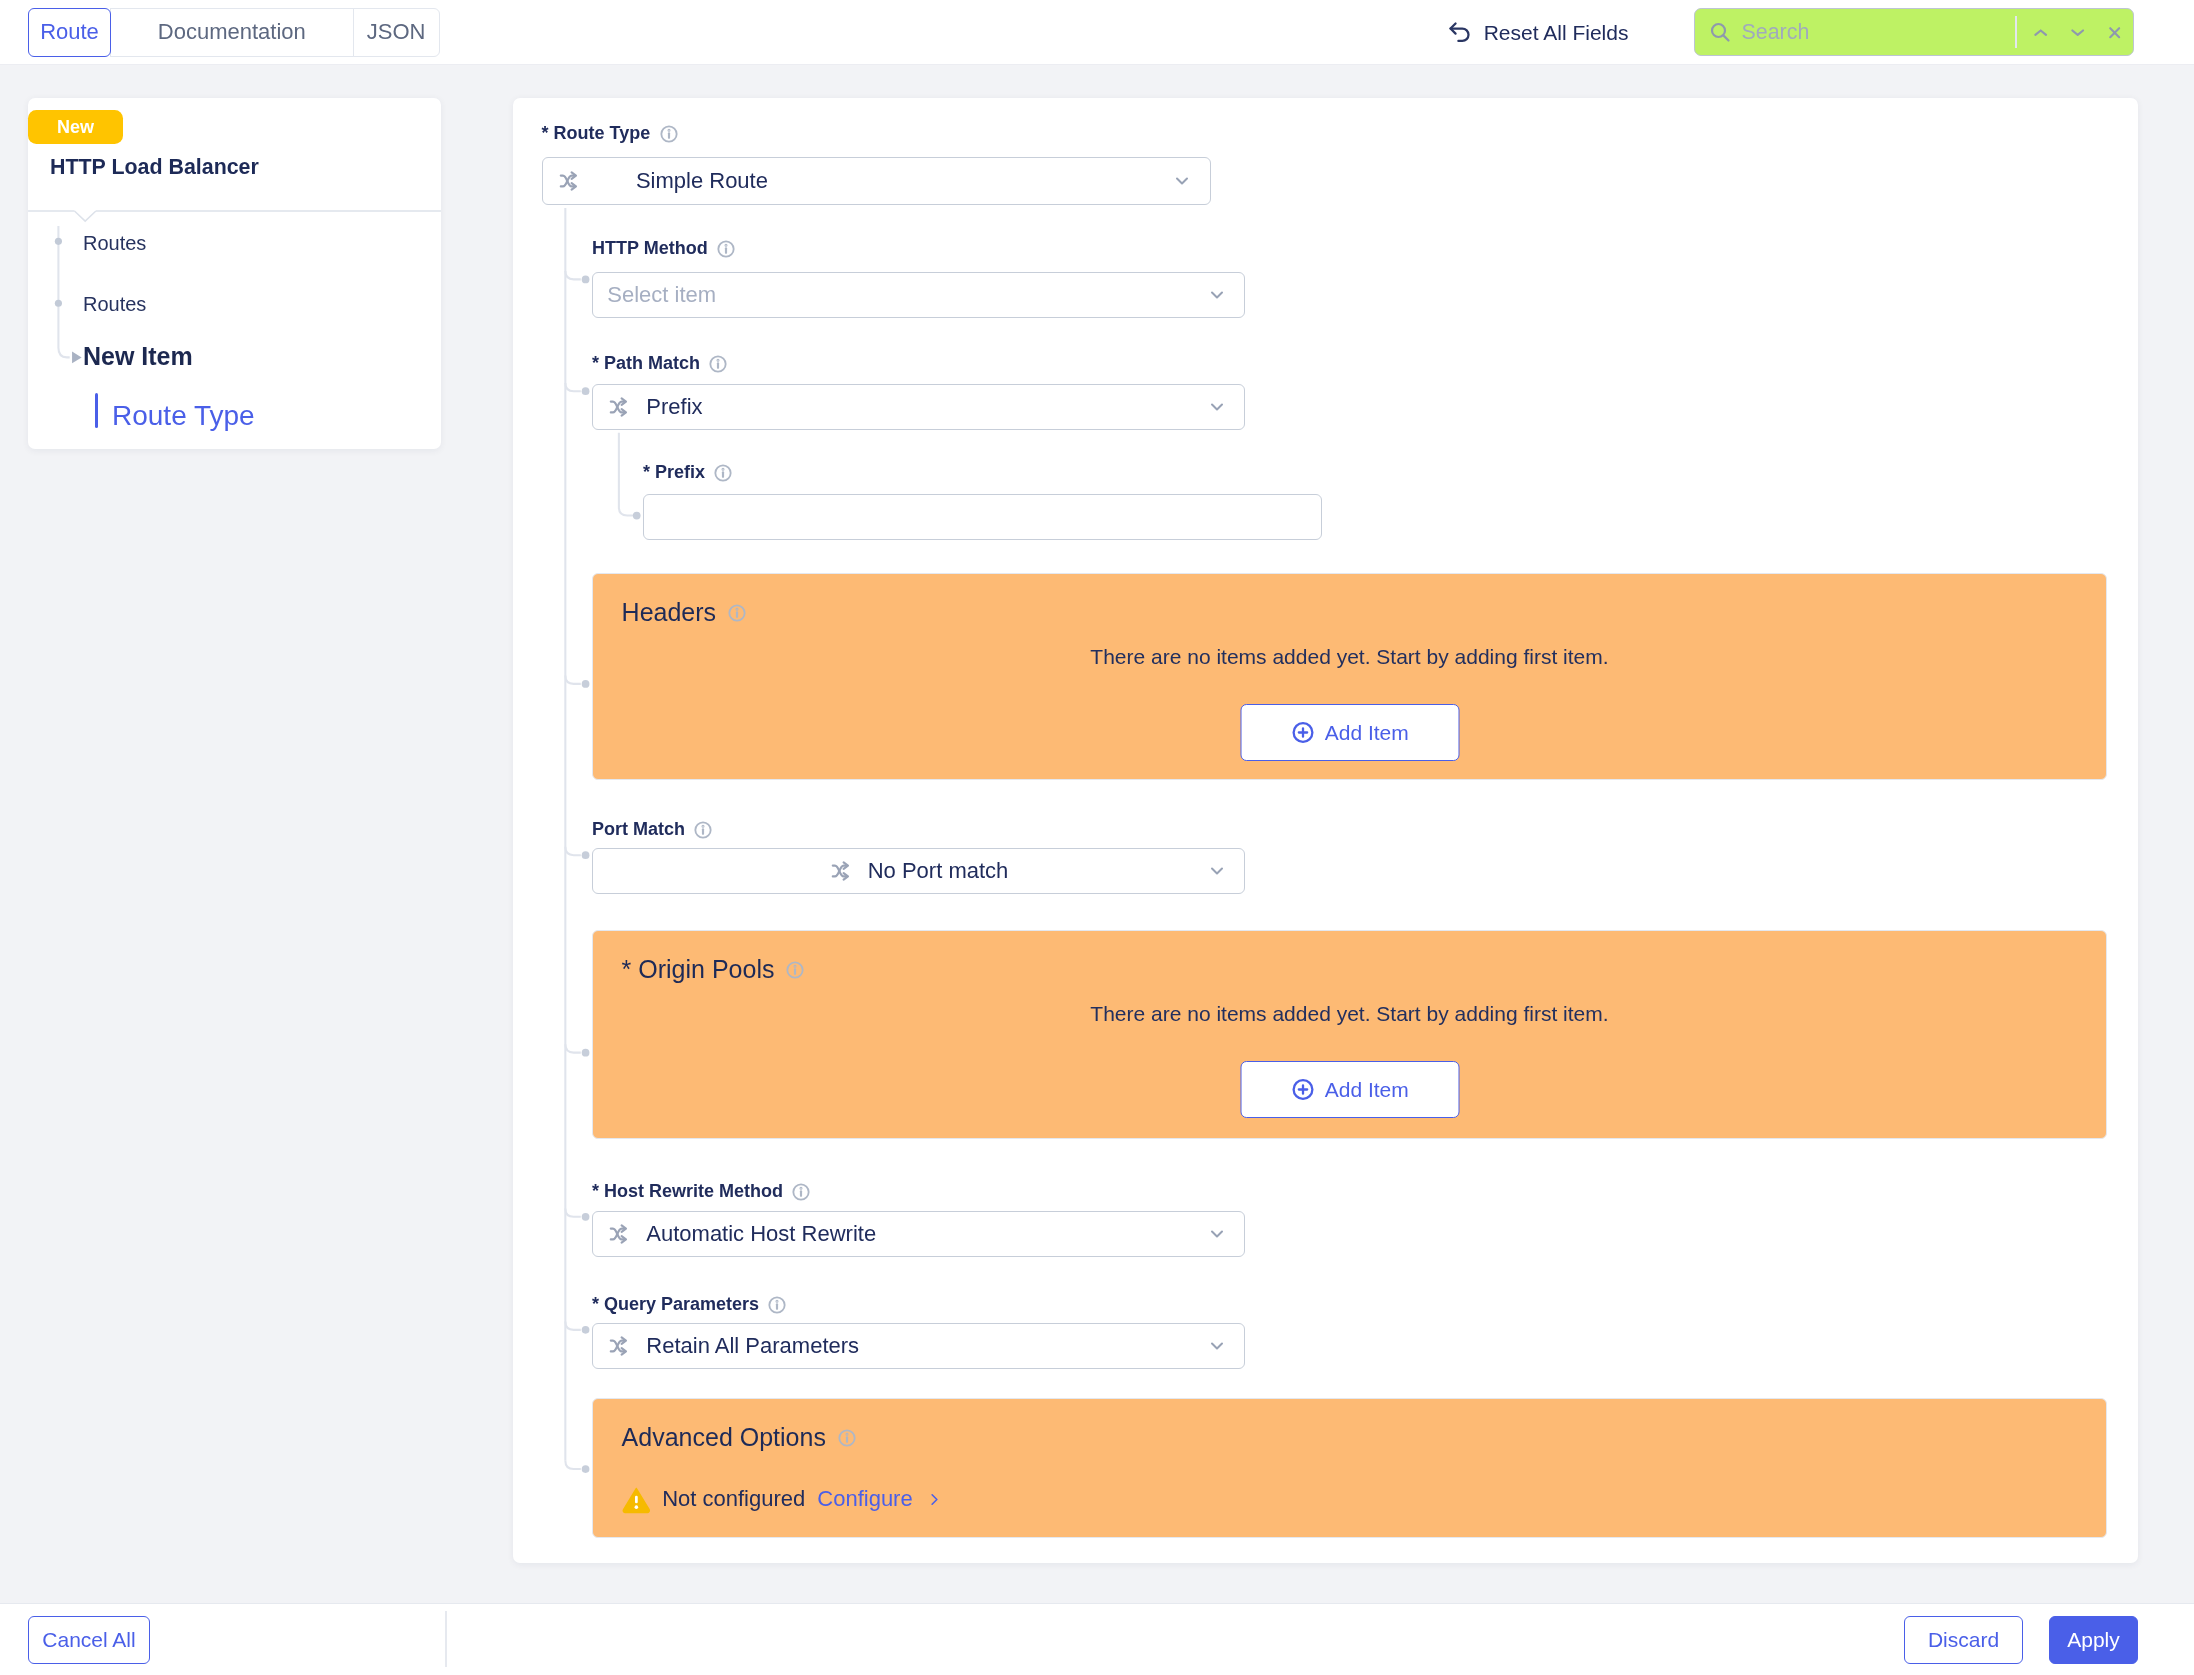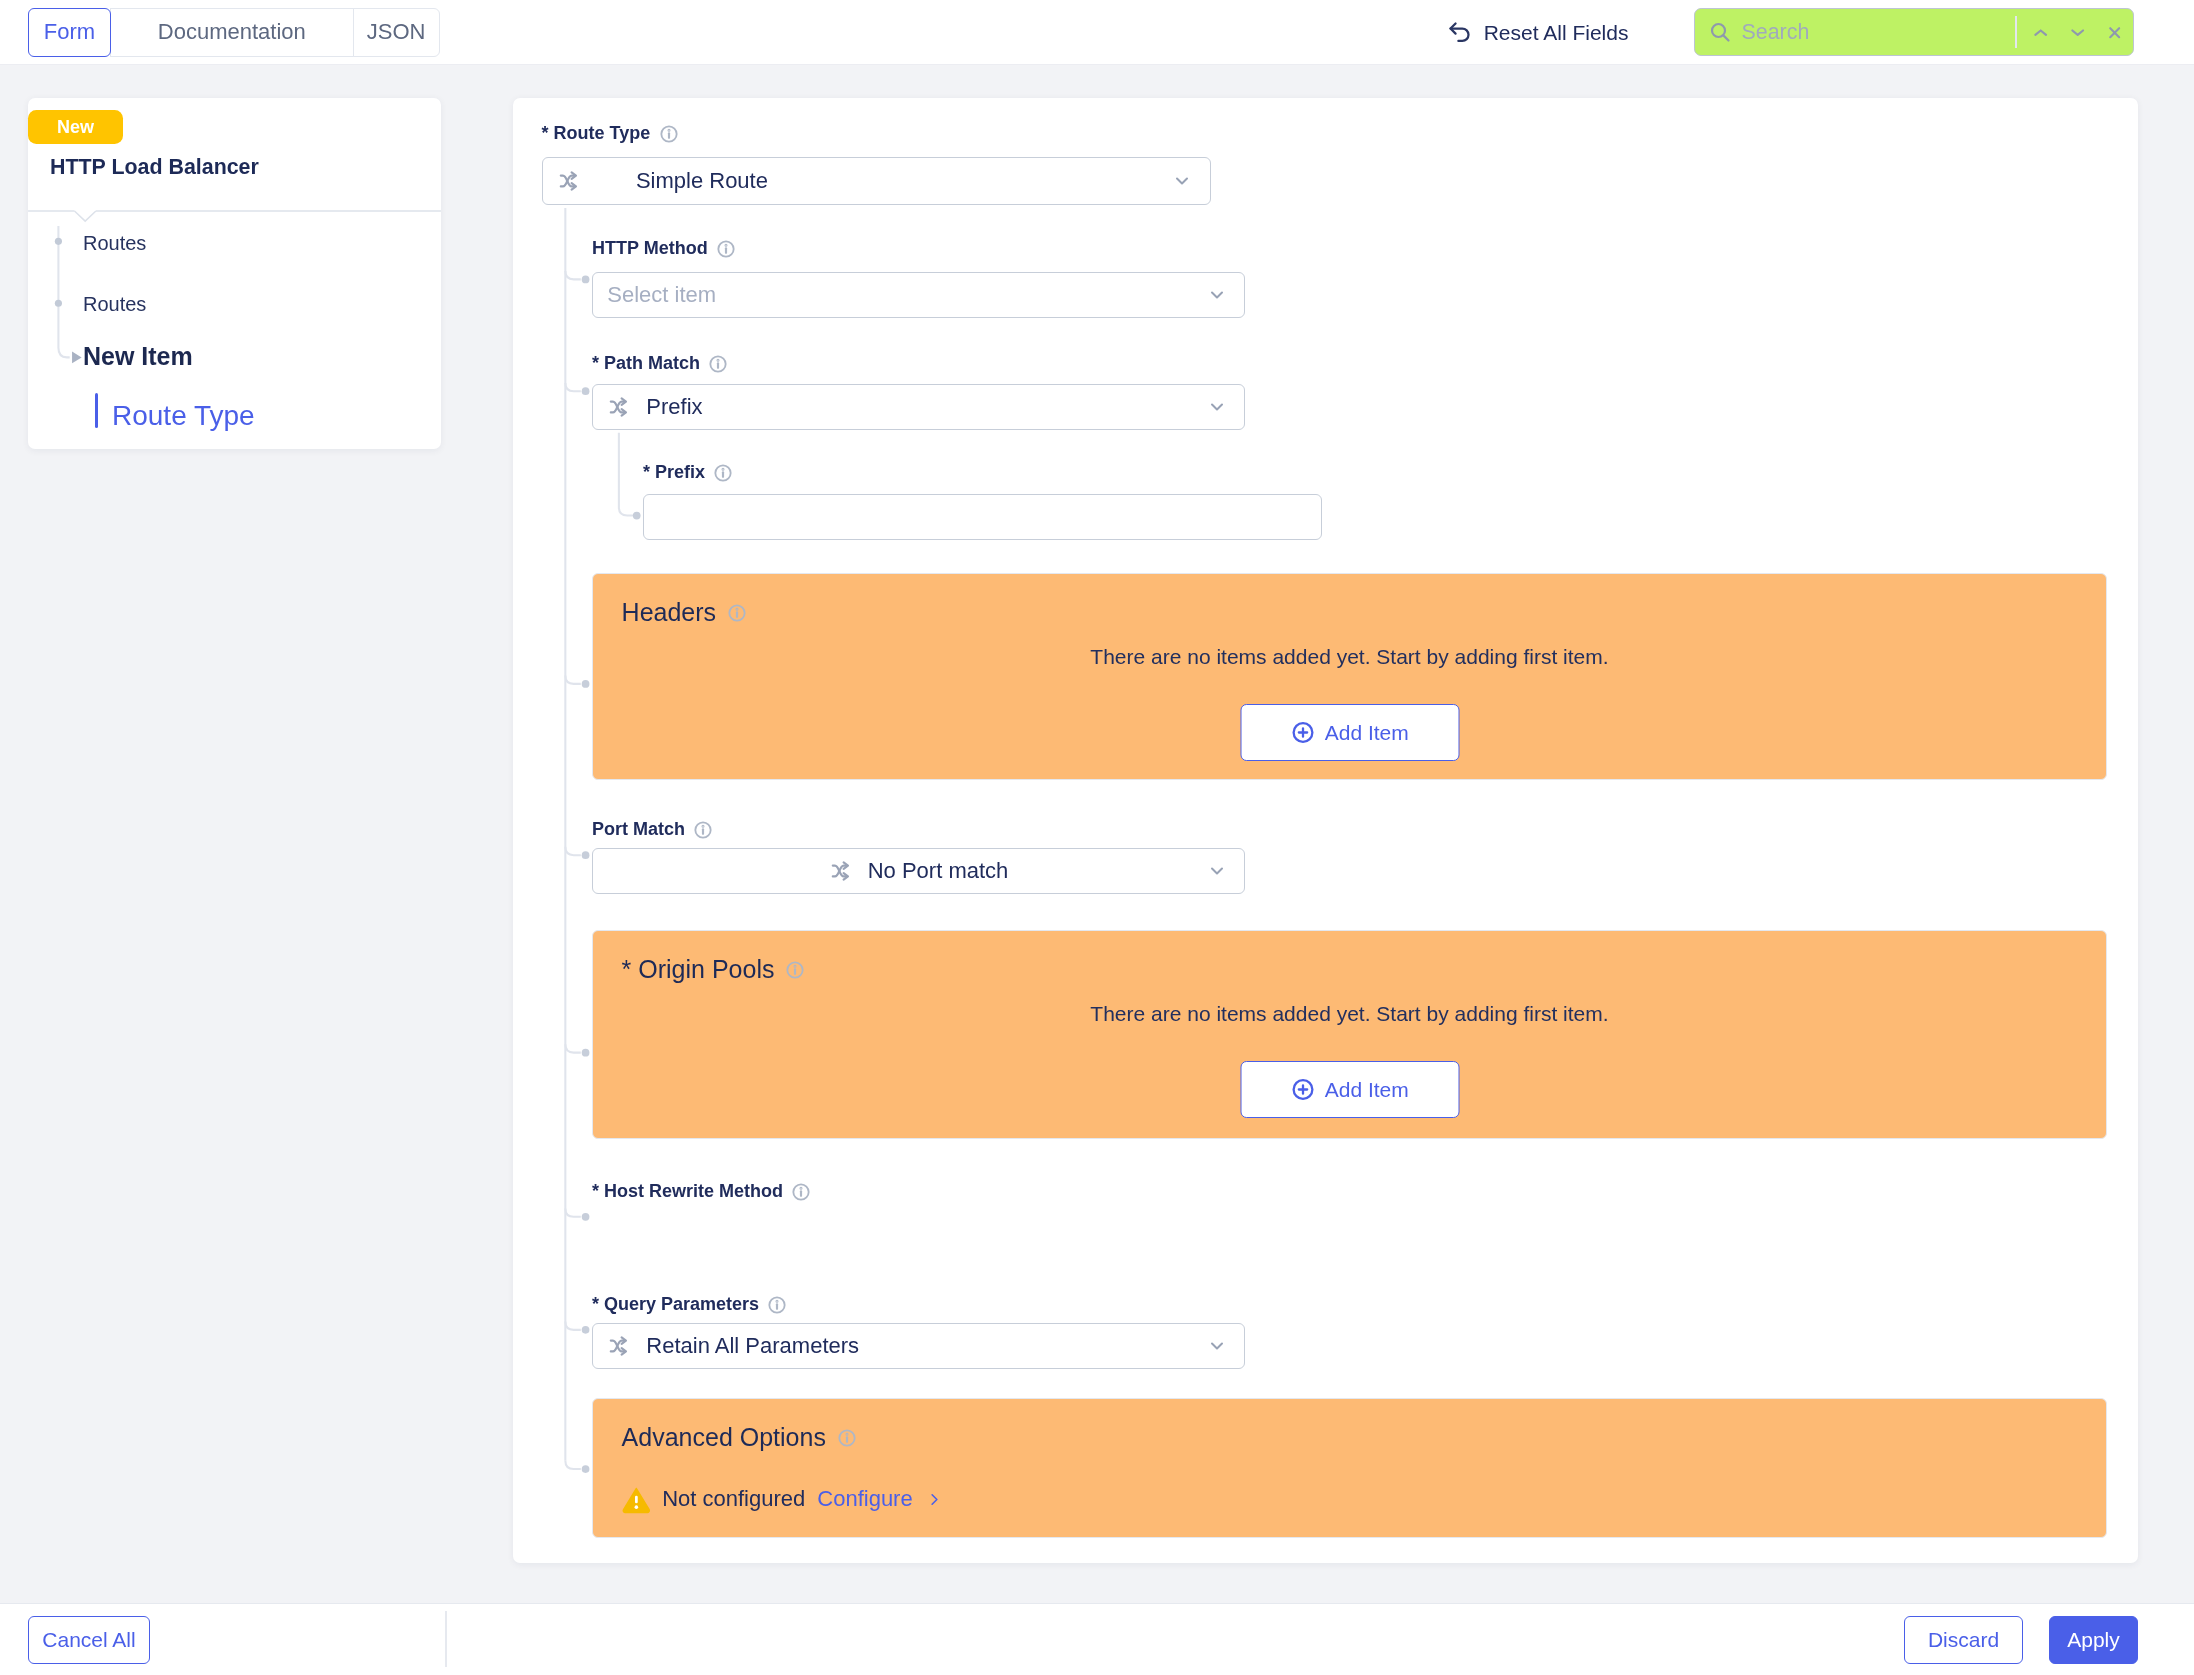--- a/index.html
+++ b/index.html
@@ -152,21 +152,21 @@
       <circle cx="12" cy="12" r="9" stroke-width="2.2"></circle>
       <path d="M12 8v8M8 12h8" stroke-width="2.2"></path>
     </symbol>
   </defs>
 </svg>
 
 <div class="page">
 
   <header class="topbar">
     <div class="tabs">
-      <div class="tab tab-form">Form</div>
+      <div class="tab tab-form">Route</div>
       <div class="tab tab-doc">Documentation</div>
       <div class="tab tab-json">JSON</div>
     </div>
 
     <div class="reset">
       <svg viewBox="0 0 46 46" width="27" height="27">
           <use class="ic" href="#sym-undo"></use>
         </svg>
       <span>Reset All Fields</span>
     </div>
@@ -340,20 +340,29 @@
         <span>Add Item</span>
       </div>
     </div>
 
     <div class="flabel" id="lb-host">
       <span>* Host Rewrite Method</span>
       <svg viewBox="0 0 34 34" width="20" height="20">
           <use class="ic" href="#sym-info"></use>
         </svg>
     </div>
+    <div class="select" id="dd-host">
+      <svg class="branch" viewBox="0 0 44 44" width="26" height="26">
+          <use class="ic" href="#sym-branch"></use>
+        </svg>
+      <span class="val">Automatic Host Rewrite</span>
+      <svg class="chev" viewBox="0 0 40 40" width="24" height="24">
+          <use class="ic" href="#sym-chevdown"></use>
+        </svg>
+    </div>
 
     <div class="flabel" id="lb-query">
       <span>* Query Parameters</span>
       <svg viewBox="0 0 34 34" width="20" height="20">
           <use class="ic" href="#sym-info"></use>
         </svg>
     </div>
     <div class="select" id="dd-query">
       <svg class="branch" viewBox="0 0 44 44" width="26" height="26">
           <use class="ic" href="#sym-branch"></use>

